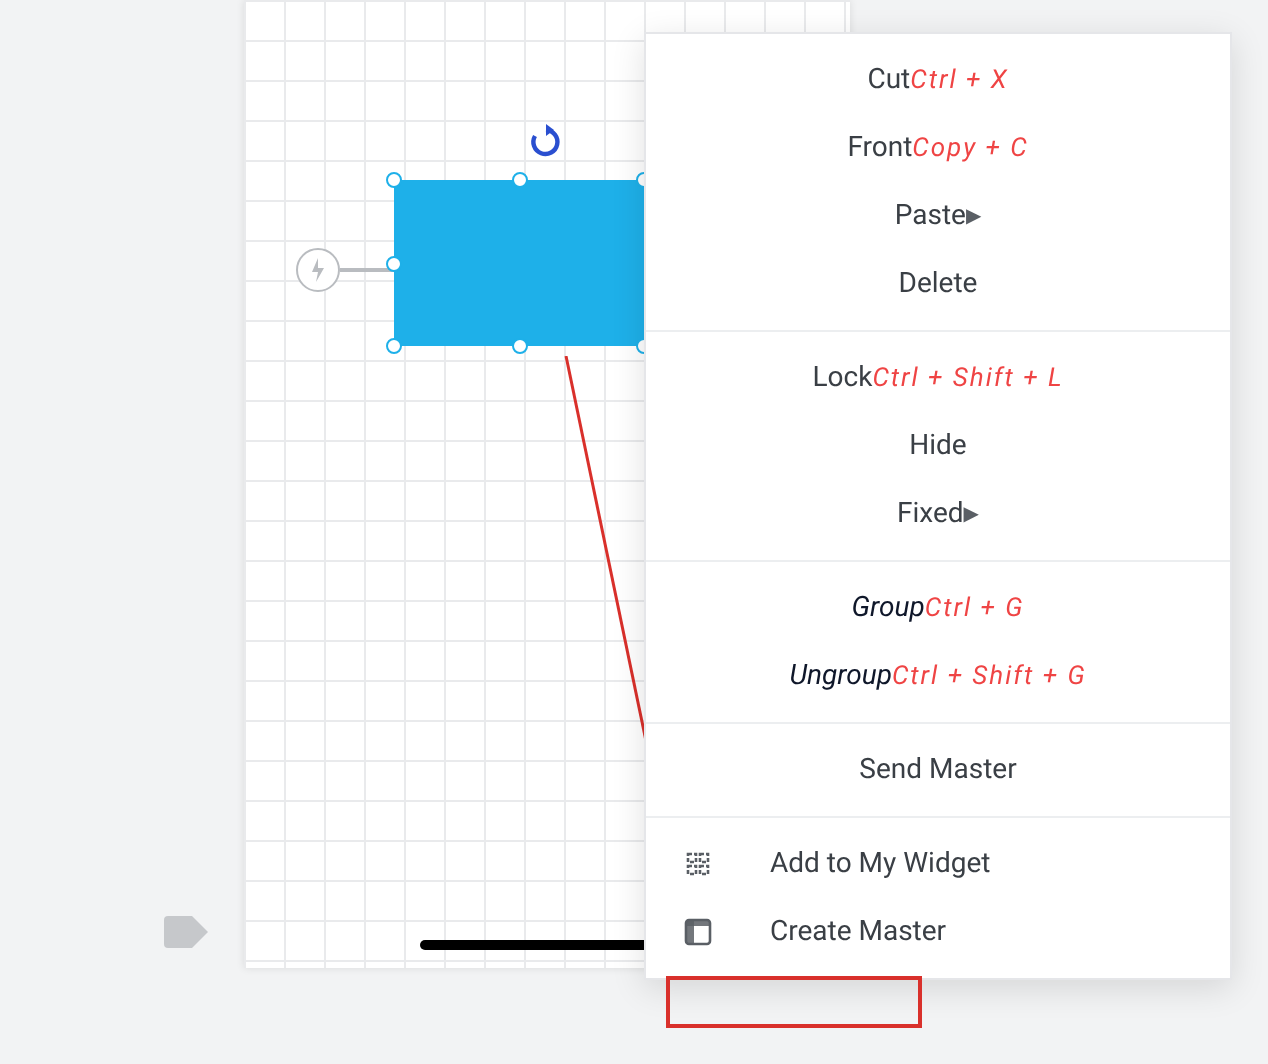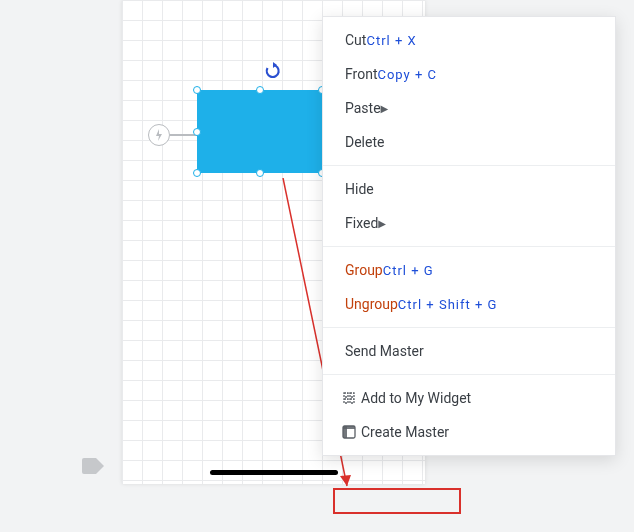--- a/index.html
+++ b/index.html
@@ -91,44 +91,45 @@
     left: 322px;
     top: 16px;
     width: 294px;
     background: #fff;
     border: 1px solid #e5e6e9;
     box-shadow: 0 4px 16px rgba(0,0,0,0.12);
     padding: 6px 0;
   }
   .menu-item {
     display: flex;
-    justify-content: flex-start;
+    justify-content: center;
     align-items: center;
     padding: 9px 22px;
     cursor: pointer;
     color: #3a3f45;
   }
   .menu-item .shortcut {
-    color: #1d4ed8;
+    color: #ef4444;
     letter-spacing: 1px;
     font-size: 13px;
-  }
-  .menu-item.disabled .label { color: #c2410c; }
+    font-style: italic;
+  }
+  .menu-item.disabled .label { color: #0f172a; font-style: italic; }
   .menu-sep {
     height: 1px;
     background: #eceef0;
     margin: 6px 0;
   }
   .submenu-arrow {
     font-size: 10px;
     color: #5a5f65;
   }
   .menu-item.with-icon {
     justify-content: flex-start;
-    gap: 4px;
+    gap: 28px;
     padding-left: 18px;
   }
   .menu-item.with-icon .mi-icon {
     width: 16px; height: 16px;
     color: #5a5f65;
     display: flex; align-items: center; justify-content: center;
   }
   .highlight-box {
     position: absolute;
     border: 2px solid #d9302b;
@@ -192,20 +193,24 @@
   </div>
   <div class="menu-item">
     <span class="label">Paste</span>
     <span class="submenu-arrow">▶</span>
   </div>
   <div class="menu-item">
     <span class="label">Delete</span>
   </div>
   <div class="menu-sep"></div>
   <div class="menu-item">
+    <span class="label">Lock</span>
+    <span class="shortcut">Ctrl + Shift + L</span>
+  </div>
+  <div class="menu-item">
     <span class="label">Hide</span>
   </div>
   <div class="menu-item">
     <span class="label">Fixed</span>
     <span class="submenu-arrow">▶</span>
   </div>
   <div class="menu-sep"></div>
   <div class="menu-item disabled">
     <span class="label">Group</span>
     <span class="shortcut">Ctrl + G</span>

